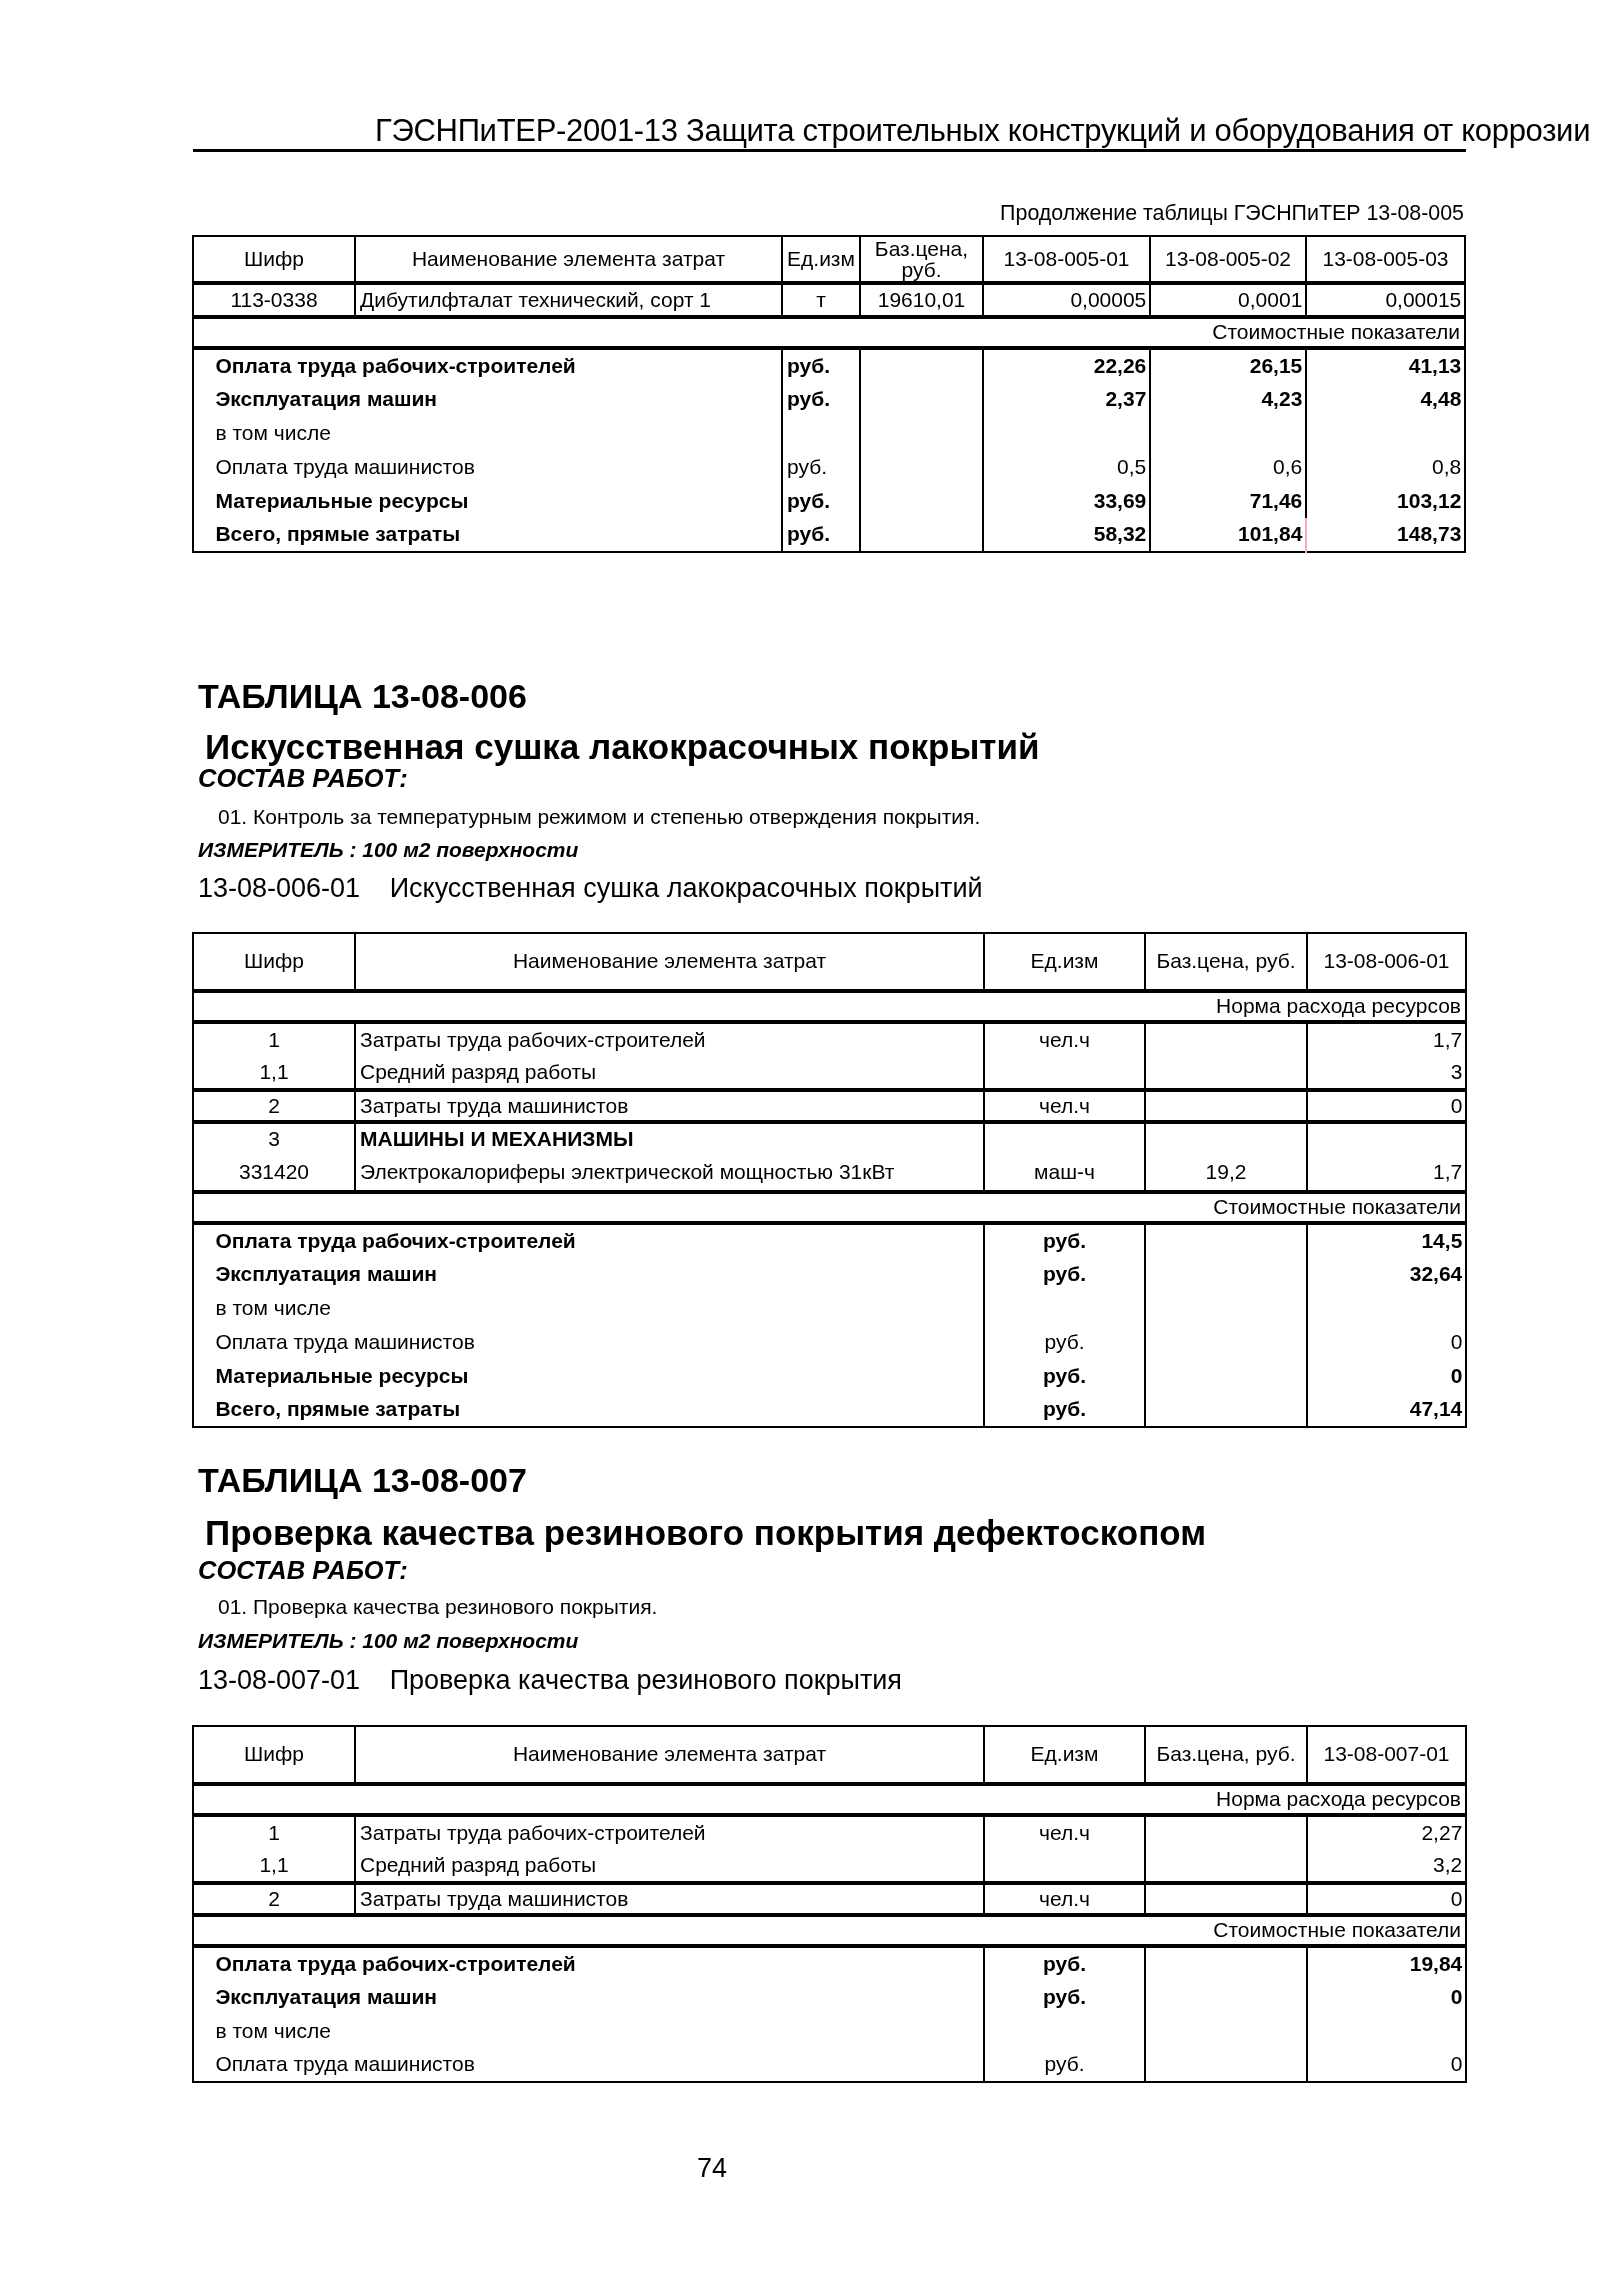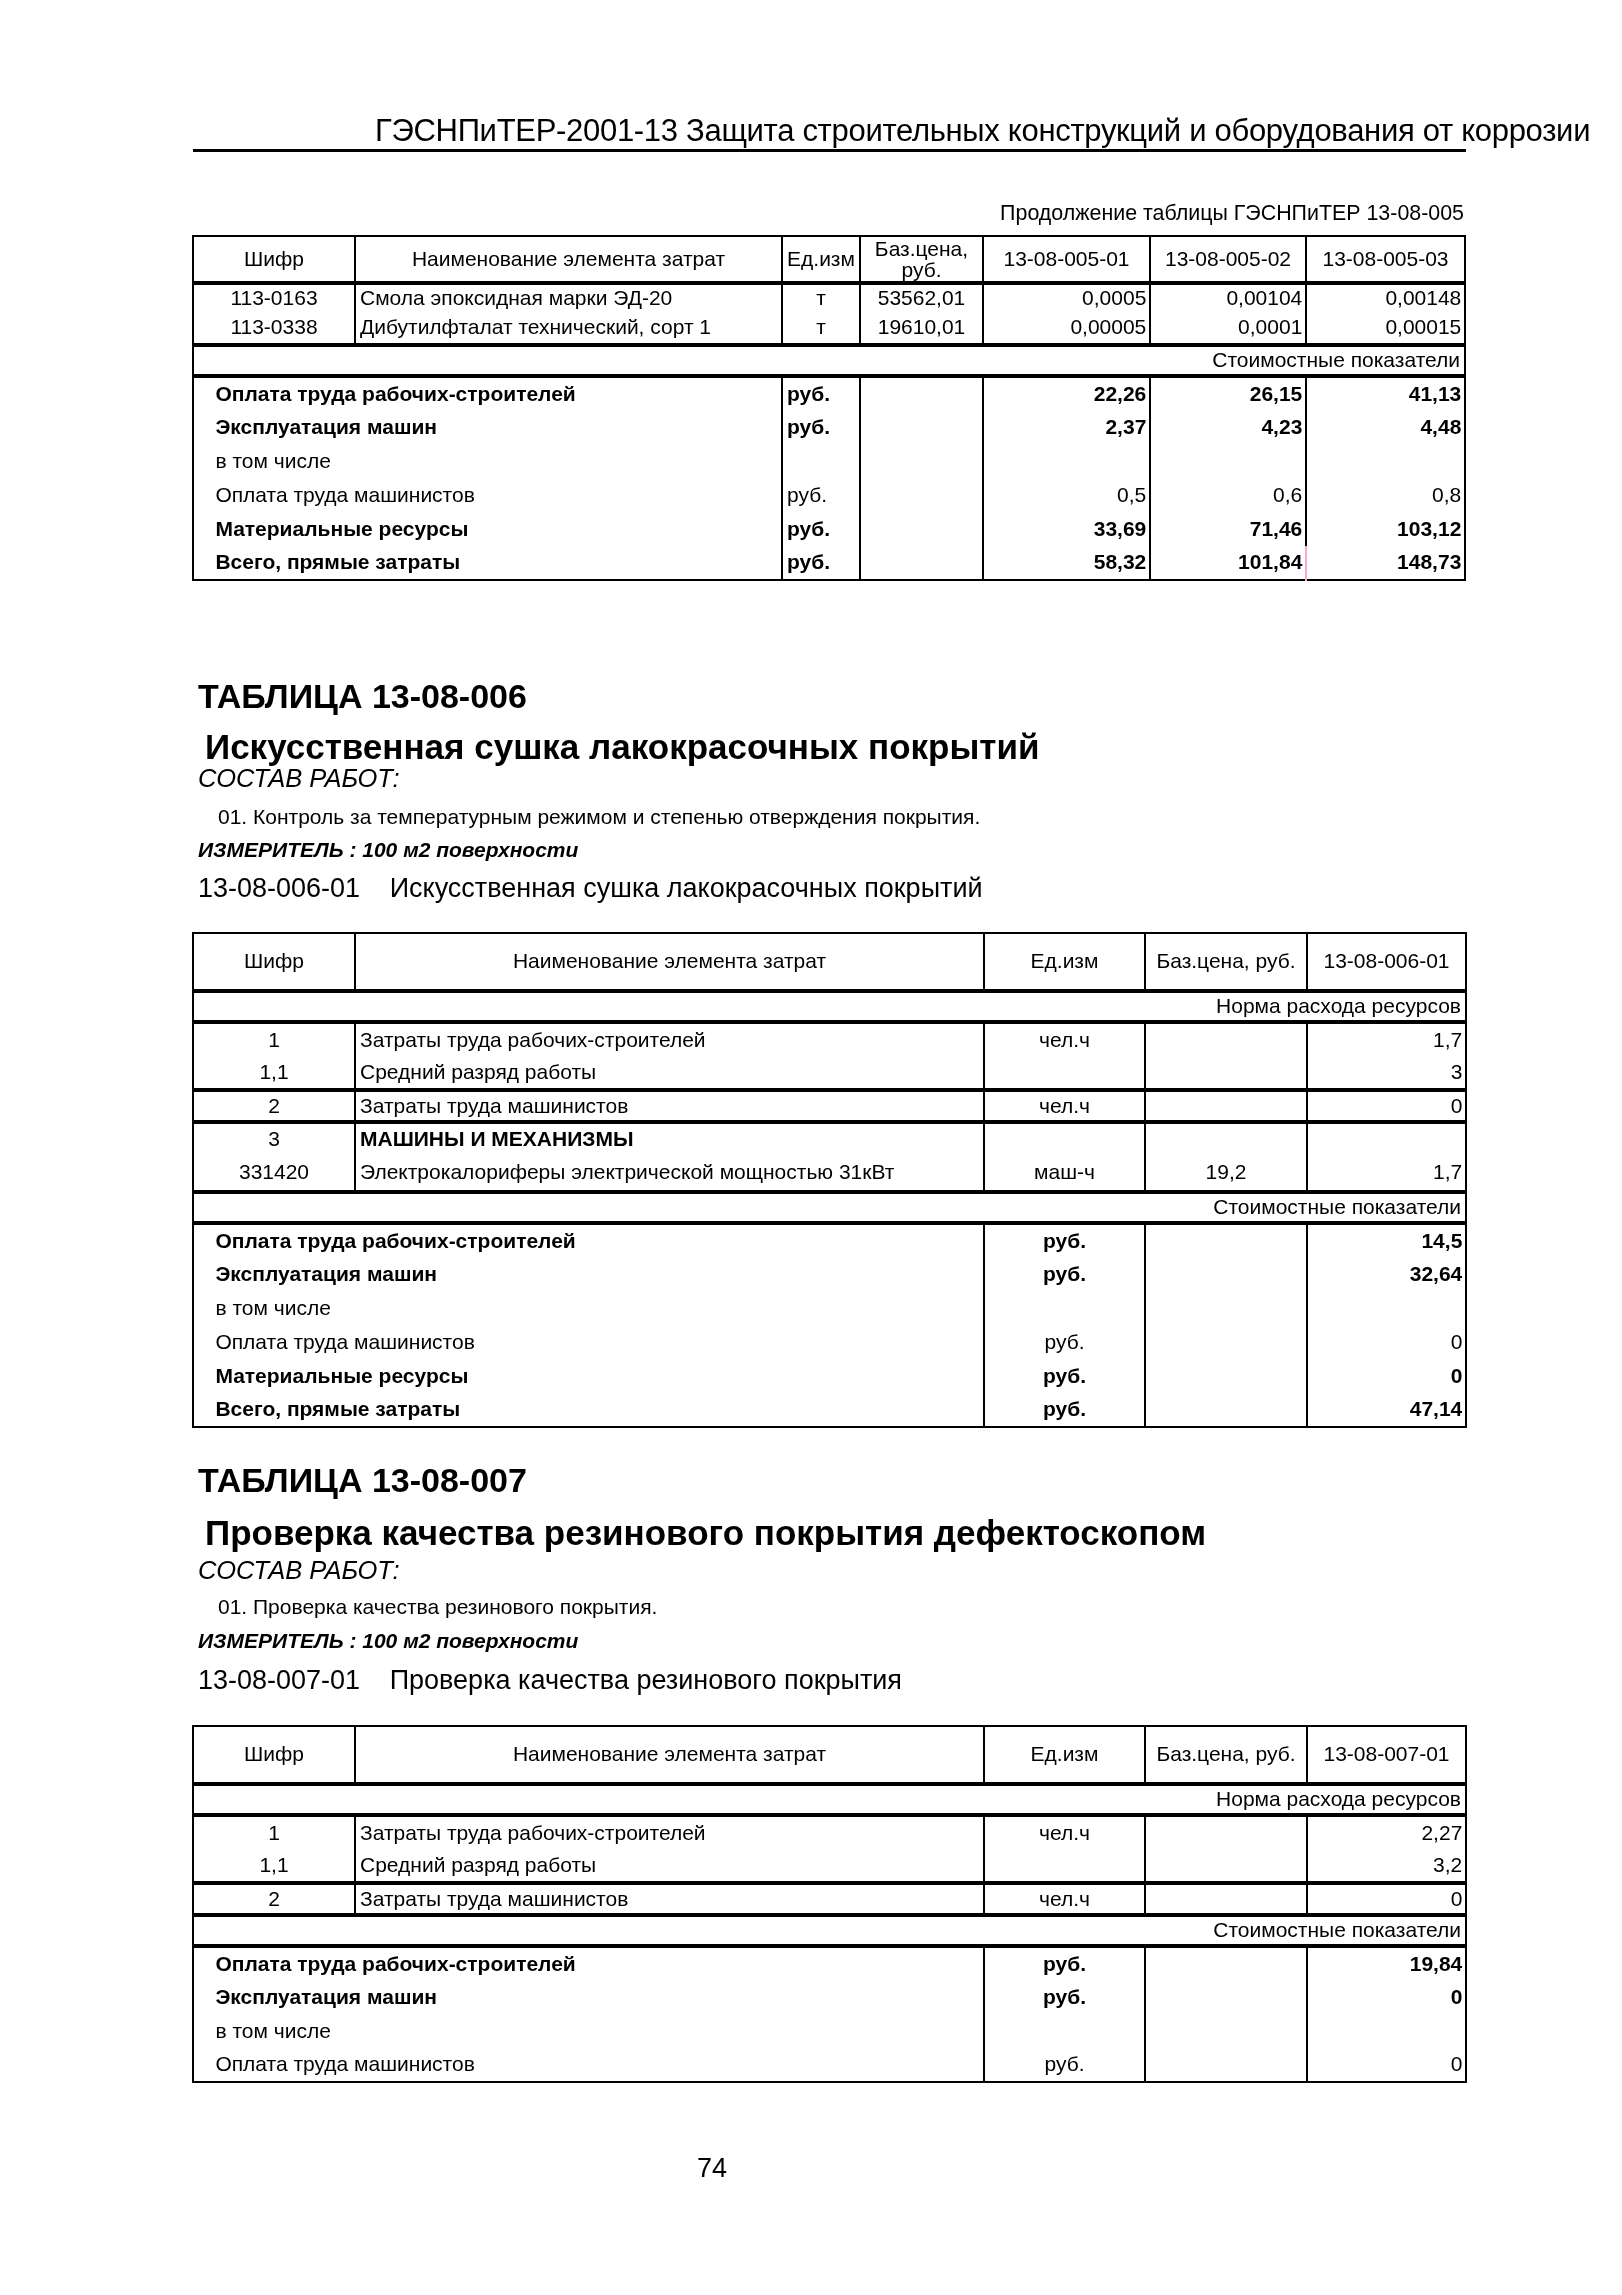--- a/index.html
+++ b/index.html
@@ -4,21 +4,21 @@
 <style>
   html, body { margin:0; padding:0; background:#ffffff; }
   body { width:1622px; height:2295px; position:relative; overflow:hidden;
          font-family:"Liberation Sans", sans-serif; color:#000; }
   .abs { position:absolute; white-space:nowrap; }
   .hdr-title { left:375px; top:113px; font-size:31px; letter-spacing:-0.3px; }
   .hdr-rule { left:193px; top:149px; width:1273px; height:3.4px; background:#000; }
   .cont { right:158px; top:201px; font-size:21.4px; }
   .tbl-title { left:198px; font-size:34px; font-weight:bold; }
   .tbl-sub { left:205px; font-size:35px; font-weight:bold; }
-  .sostav { left:198px; font-size:25.5px; font-weight:normal; font-style:italic; }
+  .sostav { left:198px; font-size:25.5px; font-weight:bold; font-style:italic; }
   .work { left:218px; font-size:21px; }
   .izm { left:198px; font-size:21px; font-weight:bold; font-style:italic; }
   .code { left:198px; font-size:27px; }
   .code .nm { margin-left:29.5px; }
 
   table.grid { position:absolute; border-collapse:collapse; table-layout:fixed;
                font-size:21px; border:2.7px solid #000; }
   table.grid td { padding:0 4px; line-height:1.18; vertical-align:middle; overflow:hidden; white-space:nowrap; }
   table.grid td.c { text-align:center; }
   table.grid td.r { text-align:right; padding-right:2.7px; }
@@ -52,29 +52,20 @@
   <tbody>
       <tr class="hd sepb" style="height:47px">
     <td class="c">Шифр</td>
     <td class="c">Наименование элемента затрат</td>
     <td class="c">Ед.изм</td>
     <td class="c wrap" style="line-height:1.0">Баз.цена, руб.</td>
     <td class="c">13-08-005-01</td>
     <td class="c">13-08-005-02</td>
     <td class="c">13-08-005-03</td>
   </tr>
-  <tr style="height:28px">
-    <td class="c">113-0163</td>
-    <td class="l vl">Смола эпоксидная марки ЭД-20</td>
-    <td class="c vl">т</td>
-    <td class="c vl">53562,01</td>
-    <td class="r vl" style="border-right:2px solid #000">0,0005</td>
-    <td class="r" style="border-right:2px solid #000">0,00104</td>
-    <td class="r">0,00148</td>
-  </tr>
   <tr class="sepb" style="height:34px">
     <td class="c">113-0338</td>
     <td class="l vl">Дибутилфталат технический, сорт 1</td>
     <td class="c vl">т</td>
     <td class="c vl">19610,01</td>
     <td class="r vl" style="border-right:2px solid #000">0,00005</td>
     <td class="r" style="border-right:2px solid #000">0,0001</td>
     <td class="r">0,00015</td>
   </tr>
   <tr class="full sepb" style="height:31px">

